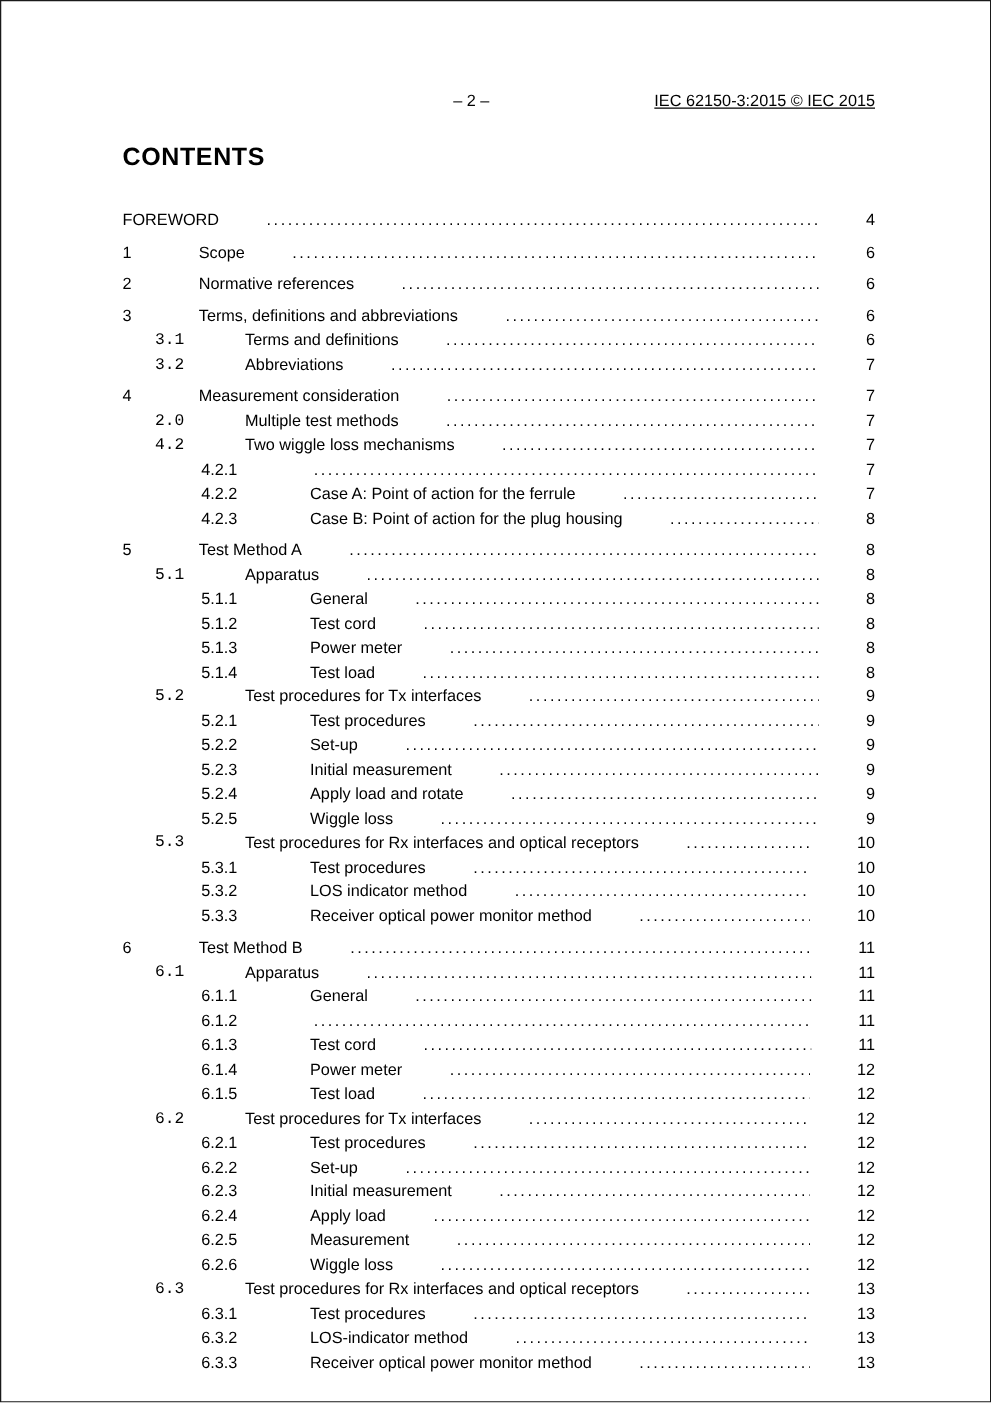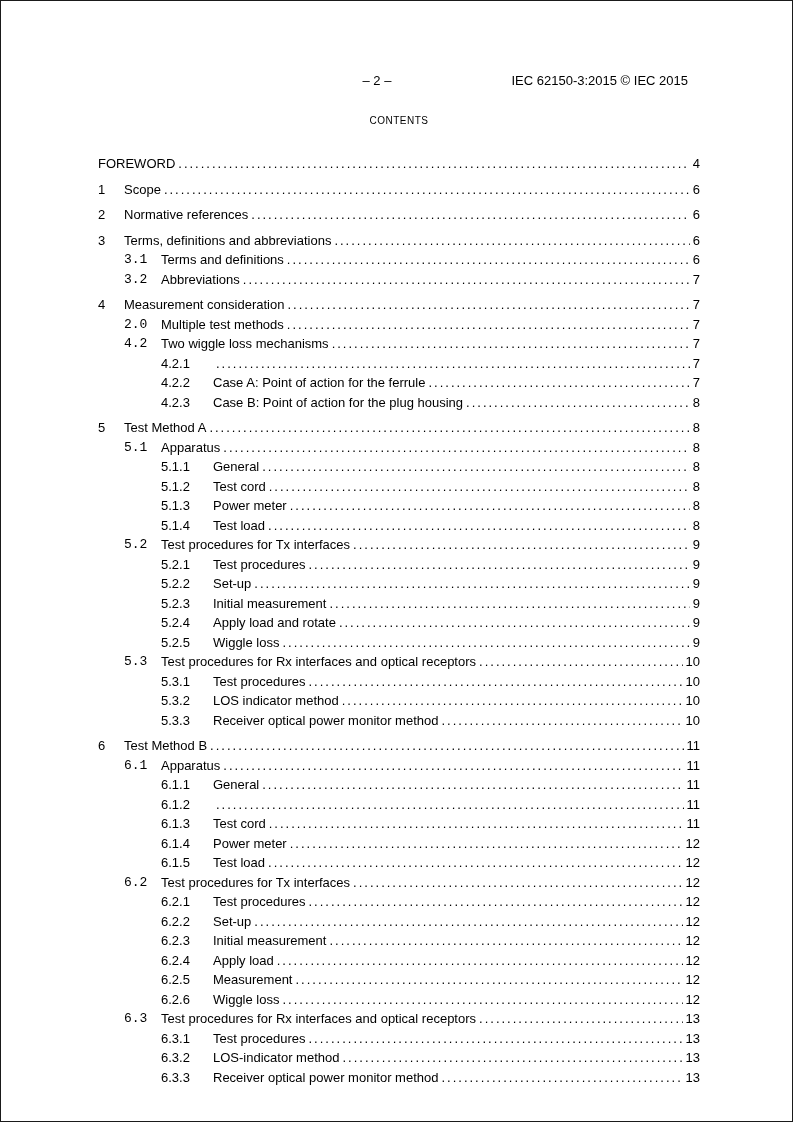--- a/index.html
+++ b/index.html
@@ -26,39 +26,40 @@
   }
   .page-marker {
     position: absolute;
     left: 0;
     right: 0;
     text-align: center;
     transform: translateX(-22px);
   }
   .doc-ref {
     position: absolute;
-    right: 12px;
+    right: 0;
     top: 0;
+    text-decoration: underline;
   }
   .contents-title {
     margin-top: 26px;
-    text-align: center;
-    font-size: 10px;
+    font-size: 20px;
     letter-spacing: 0.5px;
-    font-weight: 400;
+    font-weight: 700;
   }
   .toc {
     margin-top: 28px;
     font-size: 13px;
   }
   .toc-row {
     display: flex;
     align-items: flex-end;
     line-height: 19.5px;
     white-space: nowrap;
+    gap: 35px;
   }
   .toc-row.lvl0 { margin-top: 6px; }
   .toc-row.lvl0:first-child { margin-top: 0; }
   .lvl0 .num { display: inline-block; width: 26px; flex: 0 0 26px; }
   .lvl1 { padding-left: 26px; }
   .lvl1 .num { display: inline-block; width: 37px; flex: 0 0 37px; font-family: Liberation Mono, monospace; }
   .lvl2 { padding-left: 63px; }
   .lvl2 .num { display: inline-block; width: 52px; flex: 0 0 52px; }
   .title { flex: 0 0 auto; }
   .leader {

